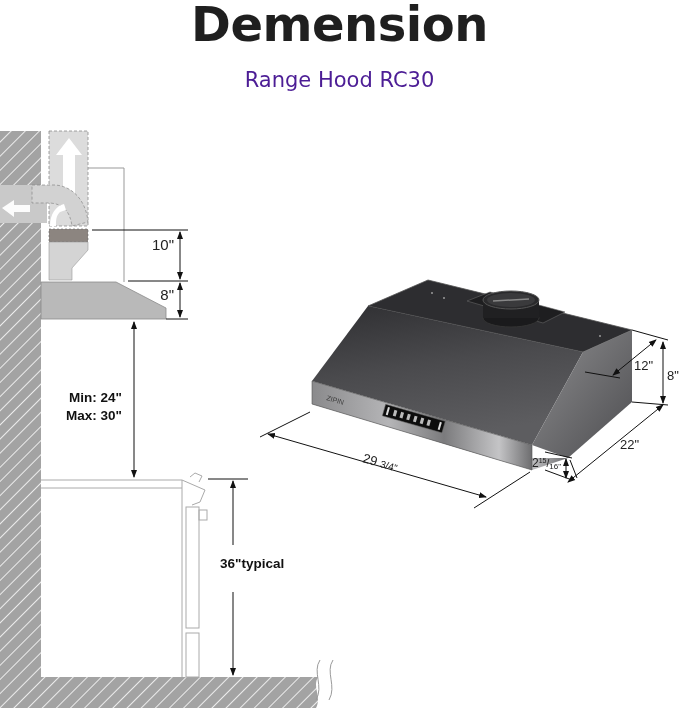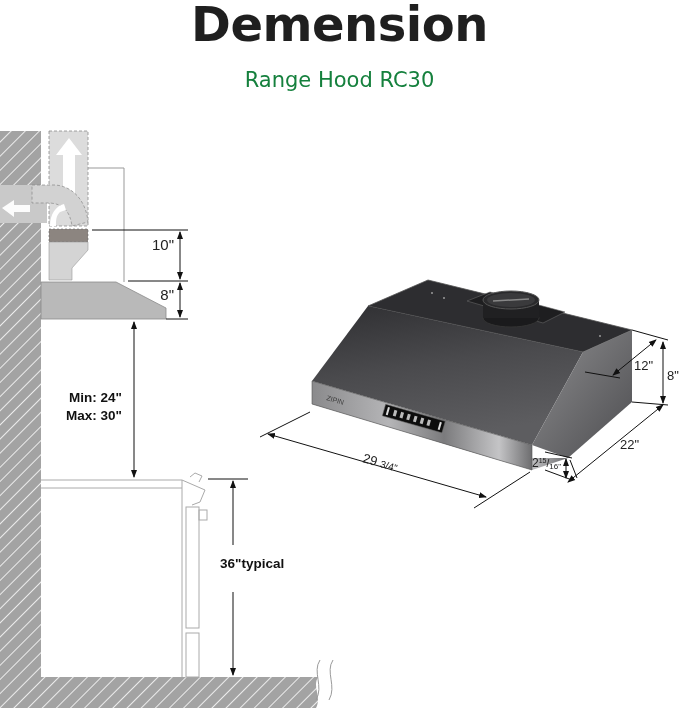--- a/index.html
+++ b/index.html
@@ -1,18 +1,18 @@
 <!DOCTYPE html>
 <html><head>
 <meta charset="utf-8">
 <style>
   html, body { margin: 0; padding: 0; background: #ffffff; }
   body { width: 679px; height: 708px; position: relative; overflow: hidden; font-family: "DejaVu Sans", sans-serif; }
   .title { position: absolute; left: 0; width: 679px; top: -4px; text-align: center; font-family: "DejaVu Sans", sans-serif; font-weight: bold; font-size: 48px; color: #1f1f1f; letter-spacing: -0.5px; }
-  .subtitle { position: absolute; left: 0; width: 679px; top: 68px; text-align: center; font-family: "DejaVu Sans", sans-serif; font-size: 21px; color: #15803d; }
+  .subtitle { position: absolute; left: 0; width: 679px; top: 68px; text-align: center; font-family: "DejaVu Sans", sans-serif; font-size: 21px; color: #4c1d95; }
   svg.diagram { position: absolute; left: 0; top: 0; }
   .lbl { font-family: "Liberation Sans", sans-serif; fill: #222; }
   .lbl-bold { font-family: "Liberation Sans", sans-serif; font-weight: bold; fill: #111; }
 </style>
 </head>
 <body>
 
 <div class="title">Demension</div>
 <div class="subtitle">Range Hood RC30</div>
 

